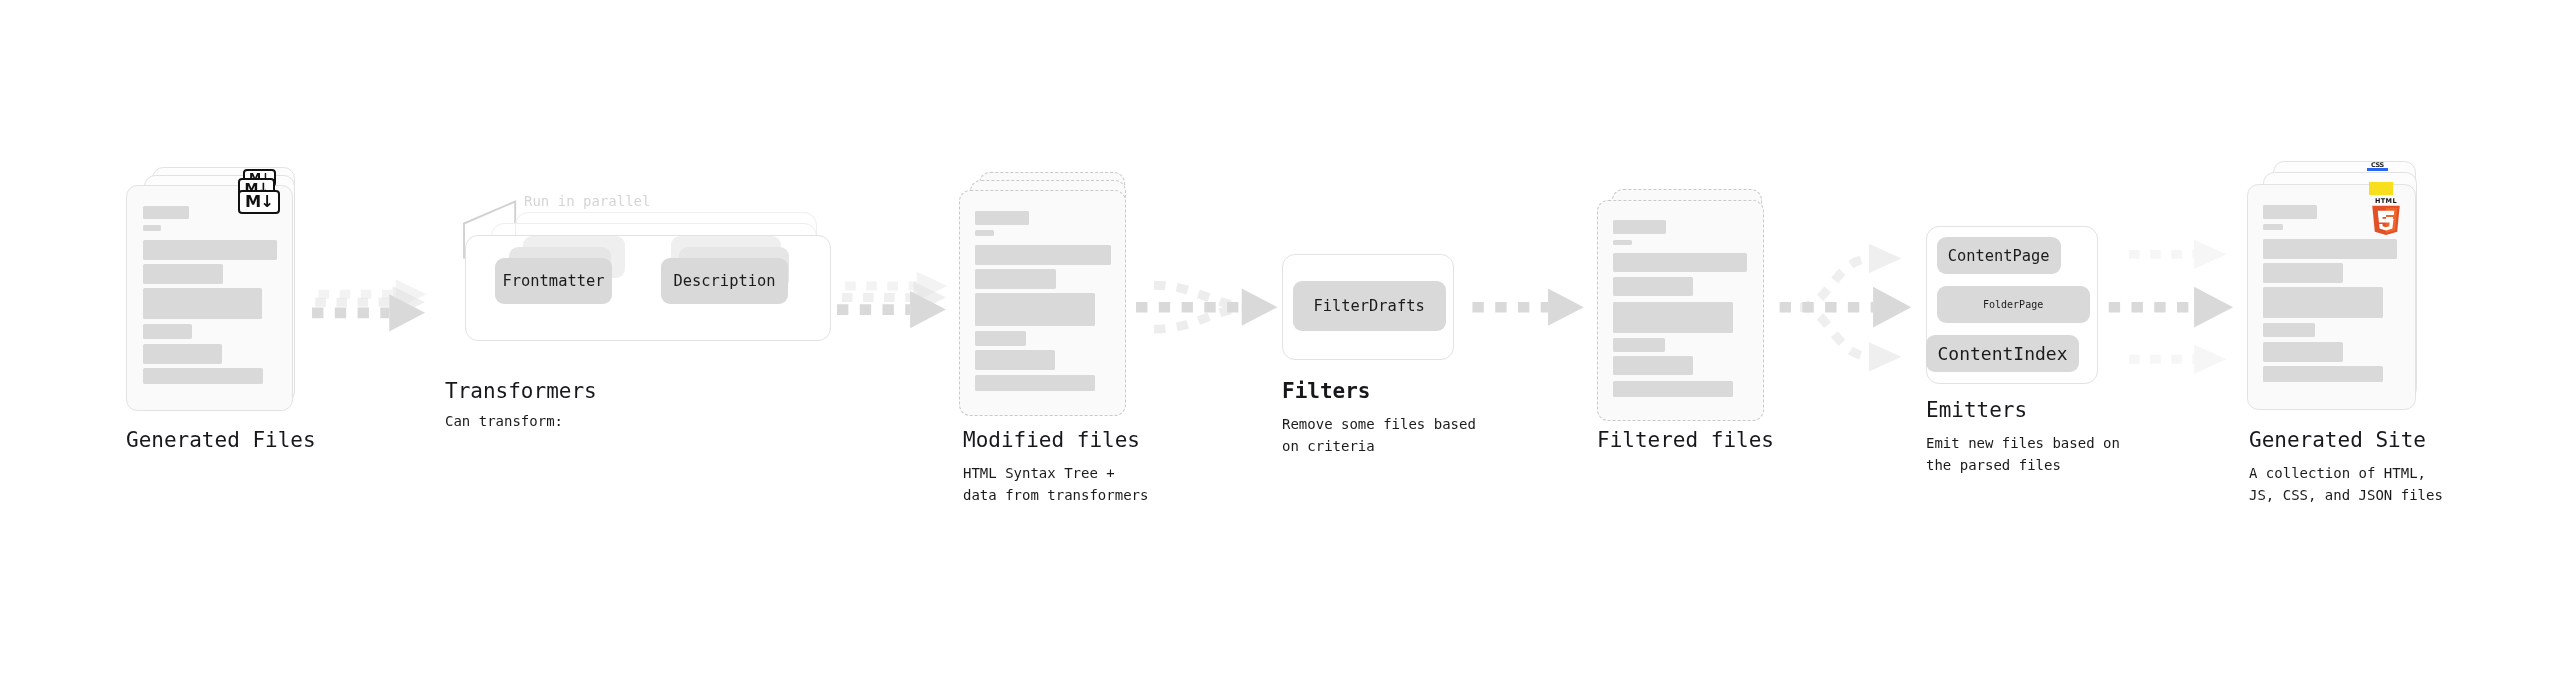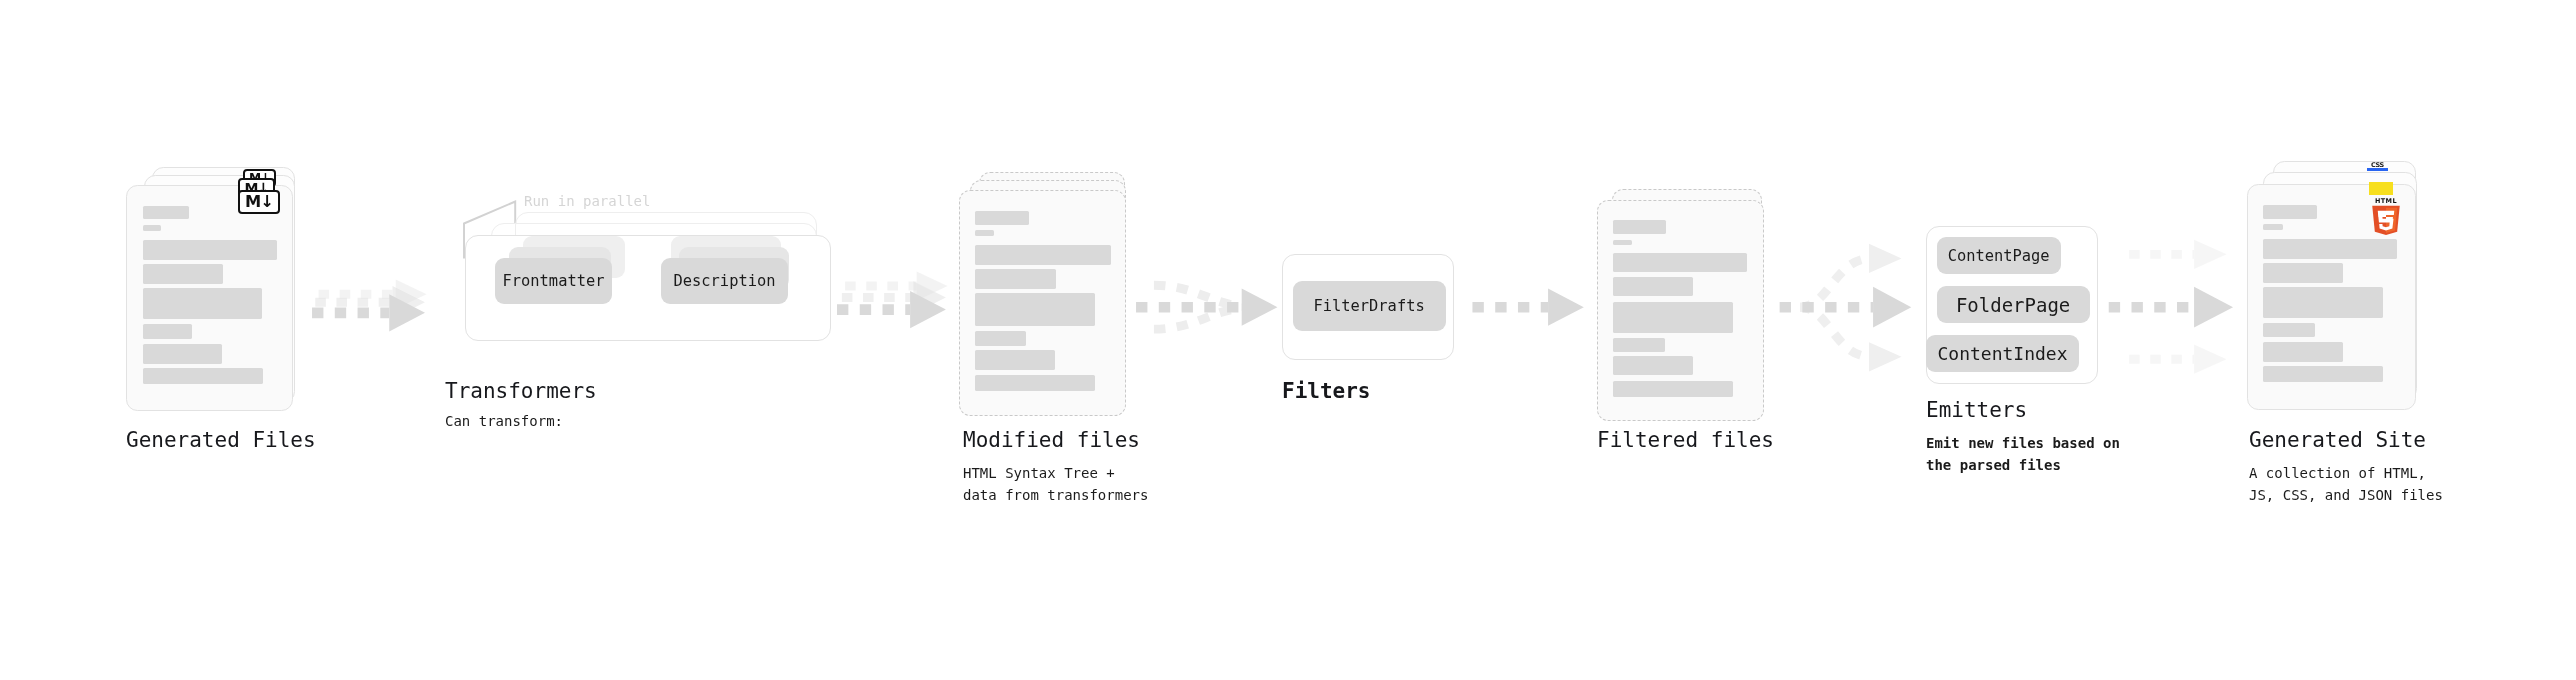--- a/index.html
+++ b/index.html
@@ -274,20 +274,22 @@
   <div class="subtitle" style="left:963px; top:463px;">HTML Syntax Tree +
 data from transformers</div>
 
   <div class="node" style="left:1282px; top:254px;">
     <div class="group-box" style="left:0px; top:0px; width:172px; height:106px;"></div>
     <div class="pill" style="left:10.6px; top:27px; width:153px; height:50px; font-size:15.4px;">
       <span>FilterDrafts</span>
     </div>
   </div>
   <div class="title" style="left:1282px; top:379px;font-weight:bold;">Filters</div>
+  <div class="subtitle" style="left:1282px; top:414px;">Remove some files based
+on criteria</div>
 
   <div class="node" style="left:1597px; top:189px;">
     <div class="doc-stack" style="width:187px; height:236px;">
       <div class="doc dashed" style="left:14.6px; top:0px; width:150px; height:221px;"></div>
       <div class="doc dashed" style="left:0px; top:10.6px; width:167px; height:221px;">
         <div class="skel" style="left:14.6px; top:19.5px; width:53px; height:14px;"></div>
         <div class="skel" style="left:14.6px; top:39px; width:19.5px; height:5.7px;"></div>
         <div class="skel" style="left:14.6px; top:52px; width:134px; height:19.5px;"></div>
         <div class="skel" style="left:14.6px; top:76px; width:80px; height:19.5px;"></div>
         <div class="skel" style="left:14.6px; top:101px; width:120px; height:31px;"></div>
@@ -297,29 +299,29 @@
       </div>
     </div>
   </div>
   <div class="title" style="left:1597px; top:428px;">Filtered files</div>
 
   <div class="node" style="left:1926px; top:226px;">
     <div class="group-box" style="left:0px; top:0px; width:172px; height:158px;"></div>
     <div class="pill" style="left:10.6px; top:11.4px; width:124px; height:37px; font-size:15.4px;">
       <span>ContentPage</span>
     </div>
-    <div class="pill" style="left:10.6px; top:60px; width:153px; height:37px; font-size:19px;">
+    <div class="pill" style="left:10.6px; top:60px; width:153px; height:37px; font-size:10px;">
       <span>FolderPage</span>
     </div>
     <div class="pill" style="left:0; top:109px; width:153px; height:37px; font-size:18px;">
       <span>ContentIndex</span>
     </div>
   </div>
   <div class="title" style="left:1926px; top:398px;">Emitters</div>
-  <div class="subtitle" style="left:1926px; top:433px;font-weight:bold;">Emit new files based on
+  <div class="subtitle" style="left:1926px; top:433px;">Emit new files based on
 the parsed files</div>
 
   <div class="node" style="left:2247px; top:161px;">
     <div class="doc-stack" style="width:195px; height:252px;">
       <div class="doc back2" style="left:26px; top:0px; width:143px; height:228px;"></div>
       <div class="doc back1" style="left:16.3px; top:11.4px; width:154px; height:228px;"></div>
       <div class="doc" style="left:0px; top:23px; width:169px; height:226px;">
         <div class="skel" style="left:15.4px; top:19.5px; width:54px; height:14px;"></div>
         <div class="skel" style="left:15.4px; top:39px; width:19.5px; height:5.7px;"></div>
         <div class="skel" style="left:15.4px; top:54px; width:134px; height:19.5px;"></div>

